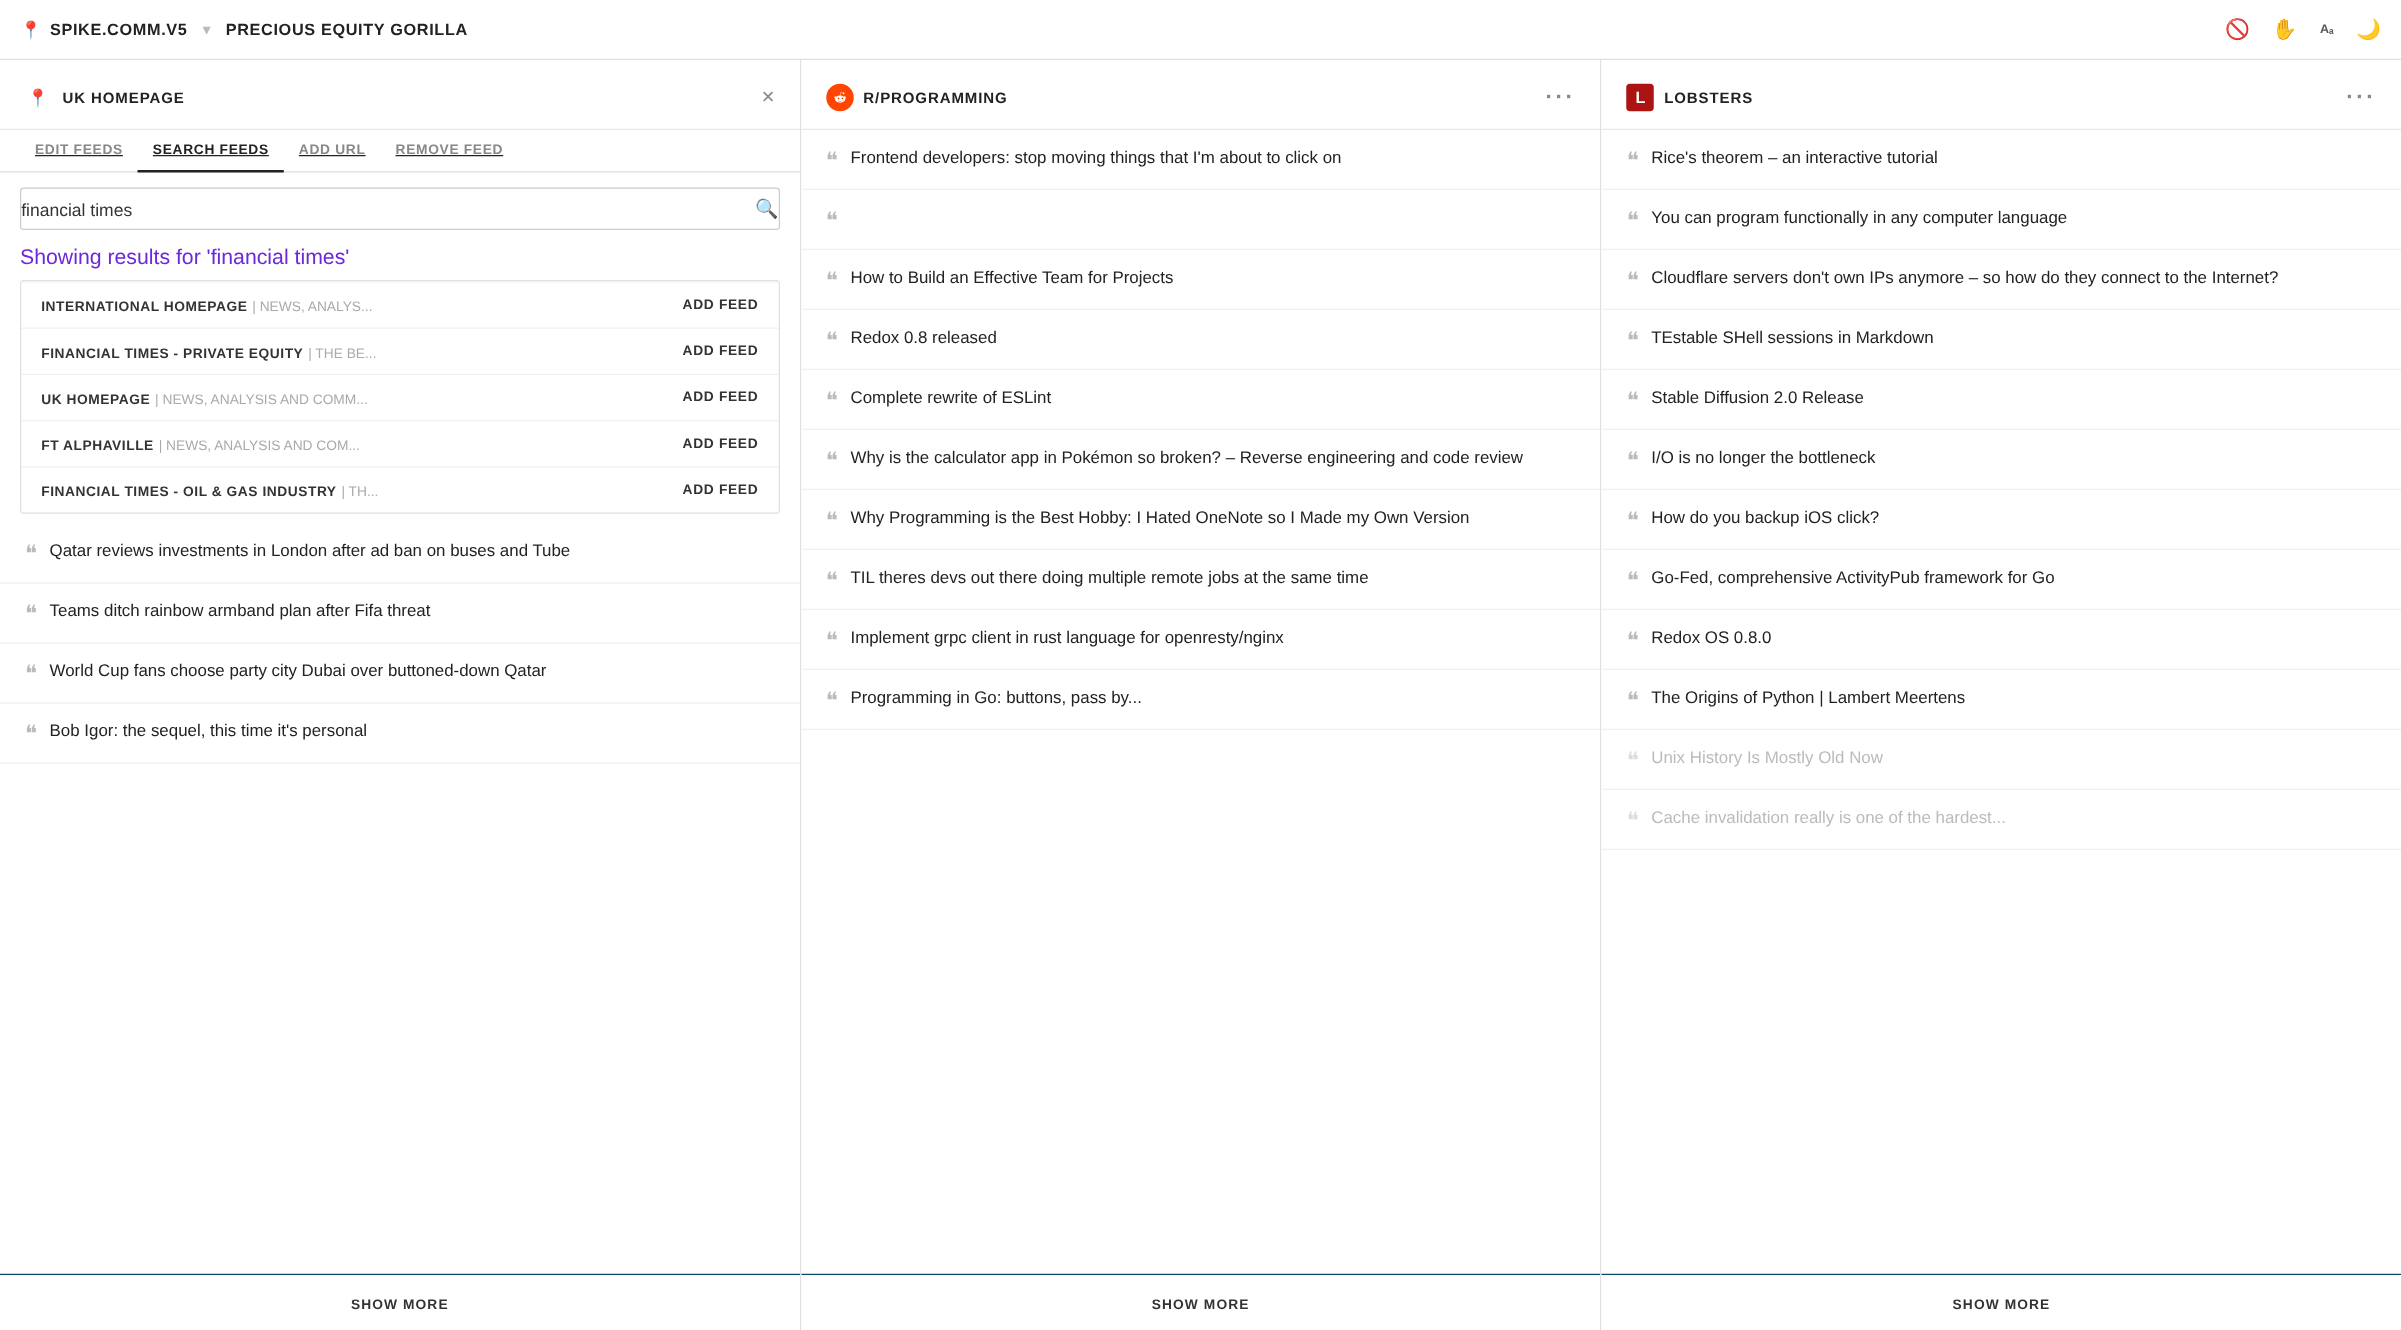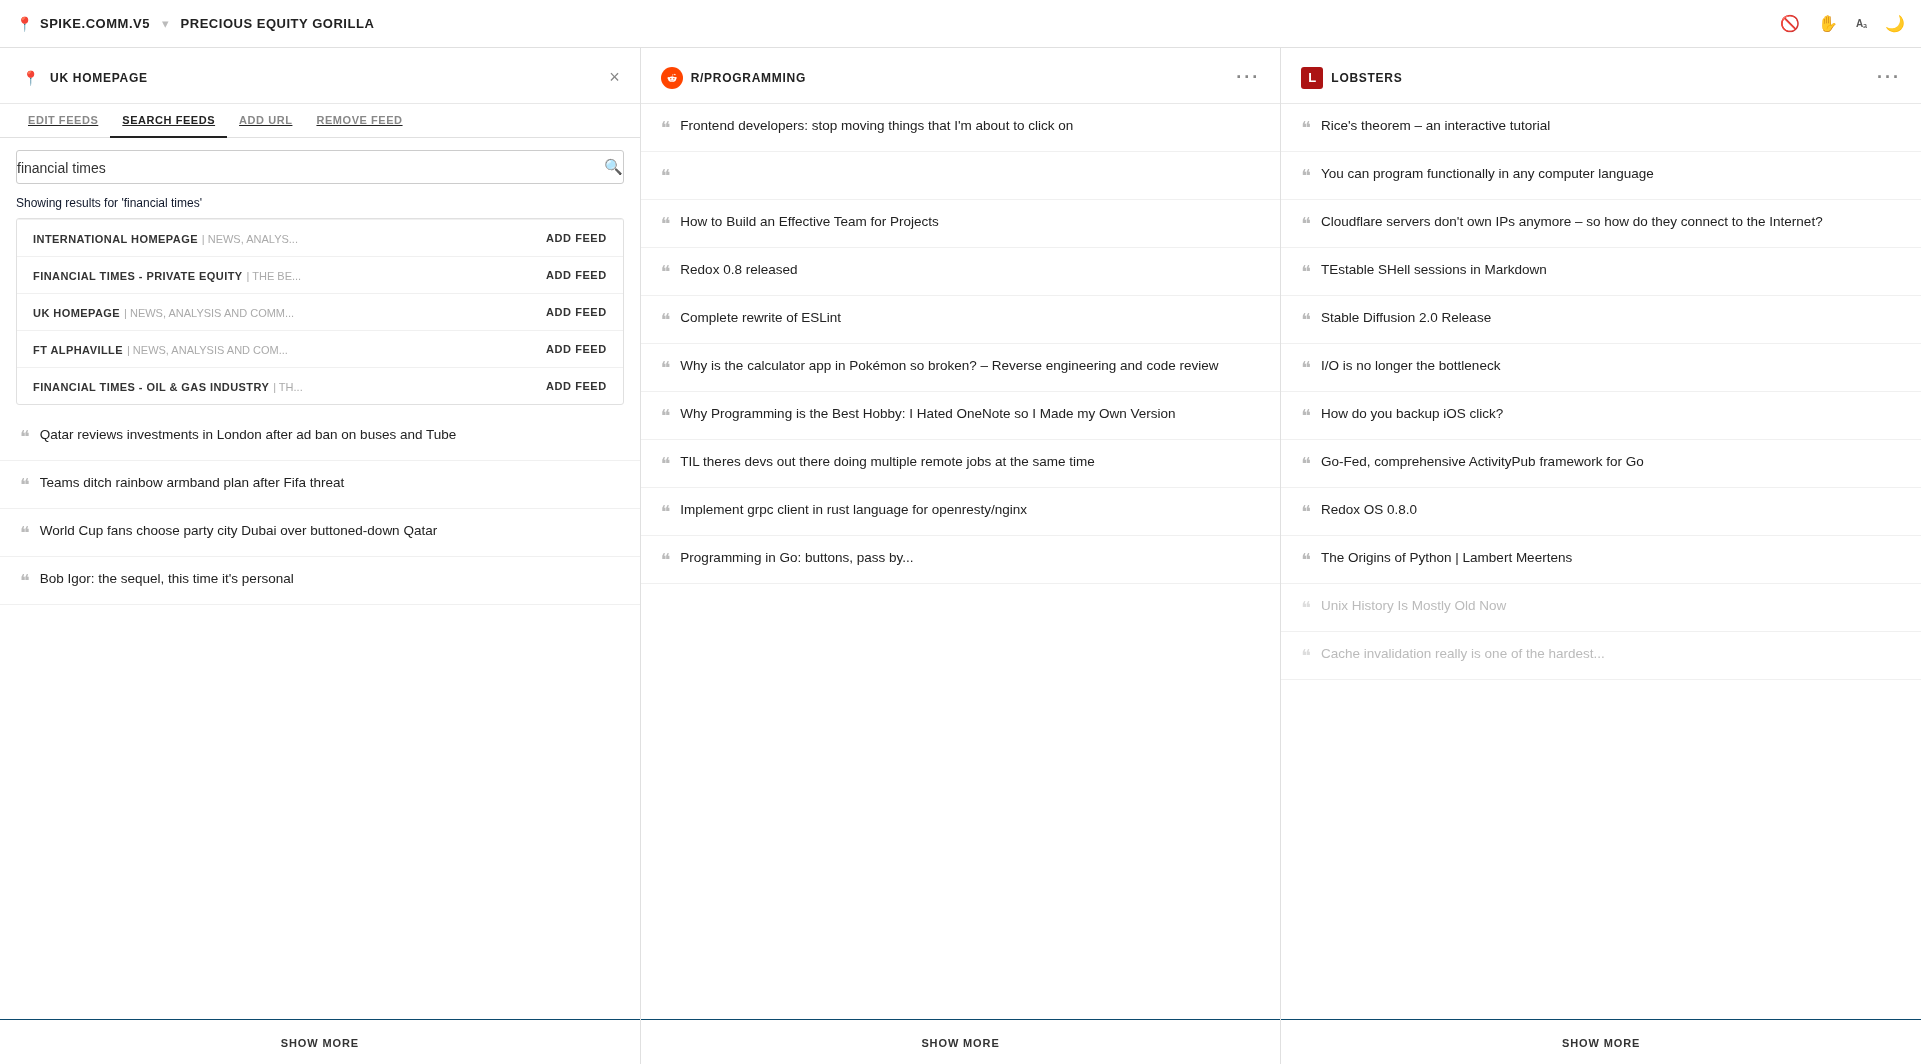--- a/index.html
+++ b/index.html
@@ -178,22 +178,22 @@
       font-size: 14px;
       color: #333;
       flex: 1;
       background: transparent;
     }
     .search-icon { color: #888; font-size: 15px; cursor: pointer; }
 
     
     .results-label {
       padding: 4px 16px 8px 16px;
-      font-size: 12px;
-      color: #0f172a;
+      font-size: 17px;
+      color: #6d28d9;
     }
 
     
     .feed-result {
       display: flex;
       align-items: center;
       justify-content: space-between;
       padding: 10px 16px;
       border-top: 1px solid #f0f0f0;
       gap: 8px;

